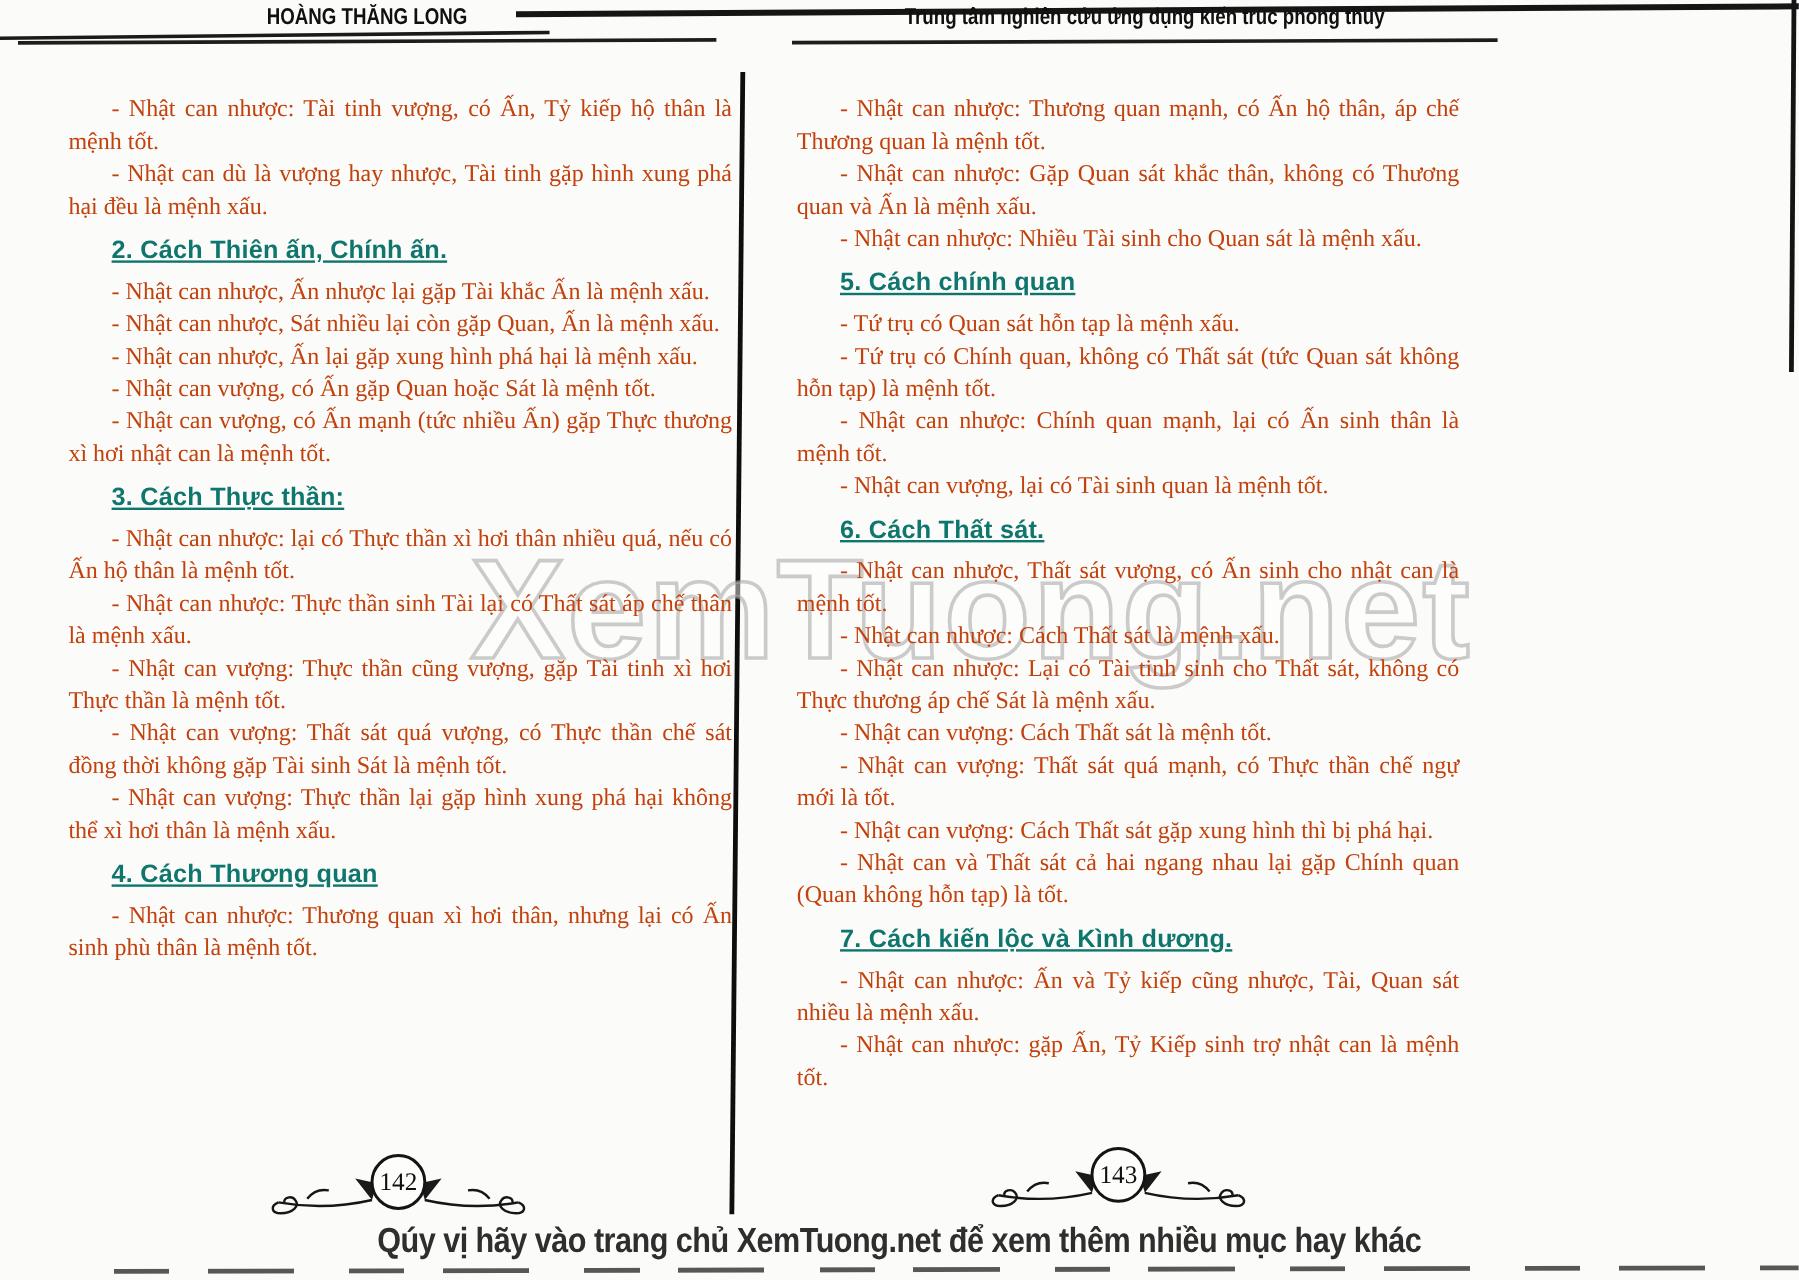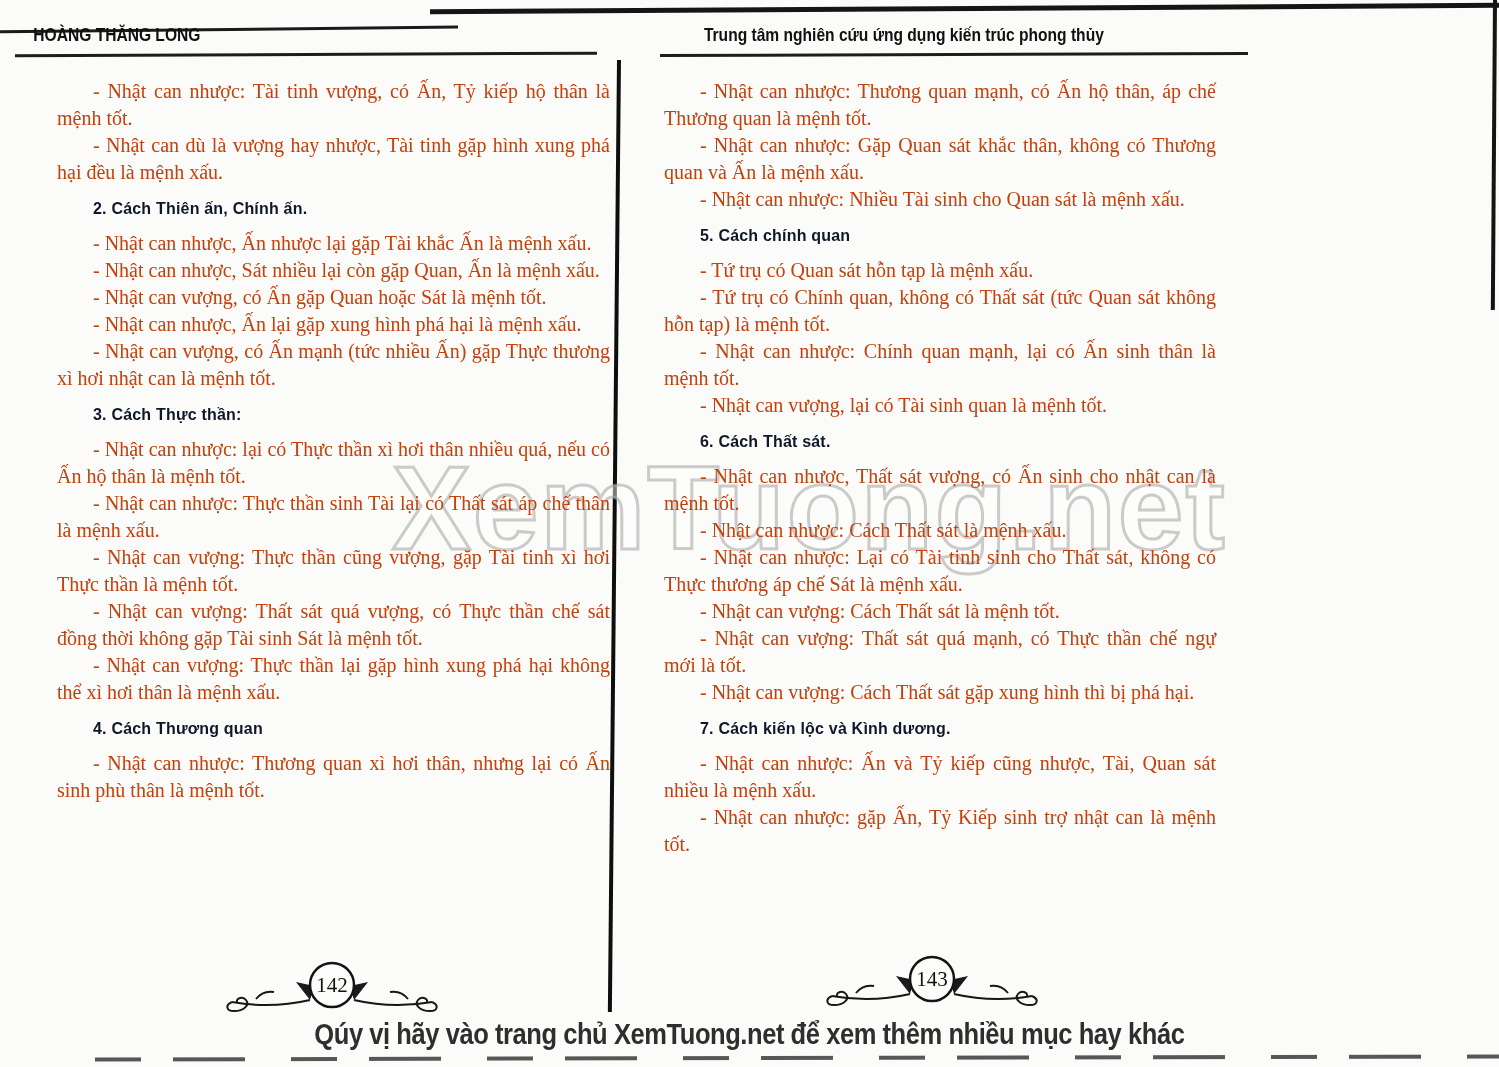--- a/index.html
+++ b/index.html
@@ -17,21 +17,21 @@
   .scan-top-2 { position:absolute; left:430px; top:6px; width:1090px; height:5px; background:#151515; transform:rotate(-0.35deg); }
   .scan-divider { position:absolute; left:617px; top:60px; width:4px; height:952px; background:#0e0e0e; transform:rotate(0.55deg); transform-origin:top center; }
   .scan-right-edge { position:absolute; left:1493px; top:0; width:4px; height:310px; background:#141414; transform:rotate(0.4deg); transform-origin:top center; }
   .scan-bottom-dashes {
     position:absolute; left:95px; top:1056px; width:1404px; height:4px;
     background:repeating-linear-gradient(90deg,#3a3a3a 0 46px, transparent 46px 78px, #3a3a3a 78px 150px, transparent 150px 196px);
     transform:rotate(-0.12deg); opacity:.85;
   }
 
   
-  .hdr { position:absolute; top:24px; }
+  .hdr { position:absolute; top:4px; text-align:center; }
   .hdr-left  { left:15px;  width:582px; }
   .hdr-right { left:660px; width:588px; }
   .hdr-title {
     display:inline-block;
     font-family:"Liberation Sans", sans-serif;
     font-weight:bold; font-size:19px; color:#101010;
     transform:scaleX(0.82); letter-spacing:0px; white-space:nowrap;
   }
   .hdr-rule { height:3px; background:#1d1d1d; margin-top:7px; }
   .hdr-left  .hdr-rule { transform:rotate(-0.25deg); }
@@ -50,22 +50,22 @@
   
   .page-col { position:absolute; top:78px; z-index:2; }
   .page-col.left  { left:57px;  width:553px; }
   .page-col.right { left:664px; width:552px; }
   .para {
     font-size:20px; line-height:27px; text-align:justify;
     text-indent:36px; color:#c2410c;
   }
   .hd {
     font-family:"Liberation Sans", sans-serif;
-    font-weight:bold; font-size:16px; line-height:30px;
-    color:#0f172a; margin:8px 0 6px 36px; letter-spacing:0.2px;
+    font-weight:bold; font-size:21px; line-height:30px;
+    color:#0f766e; margin:8px 0 6px 36px; letter-spacing:0.2px;text-decoration:underline;
   }
 
   
   .ornament { position:absolute; width:220px; height:62px; z-index:2; }
   .ornament.left  { left:222px; top:958px; }
   .ornament.right { left:822px; top:952px; }
   .orn-num {
     font-family:"Liberation Serif", serif;
     font-size:21px; fill:#101010;
   }
@@ -101,22 +101,22 @@
 </div>
 
 <div class="watermark">XemTuong.net</div>
 
 <div class="page-col left">
   <p class="para">- Nhật can nhược: Tài tinh vượng, có Ấn, Tỷ kiếp hộ thân là mệnh tốt.</p>
   <p class="para">- Nhật can dù là vượng hay nhược, Tài tinh gặp hình xung phá hại đều là mệnh xấu.</p>
   <h3 class="hd">2. Cách Thiên ấn, Chính ấn.</h3>
   <p class="para">- Nhật can nhược, Ấn nhược lại gặp Tài khắc Ấn là mệnh xấu.</p>
   <p class="para">- Nhật can nhược, Sát nhiều lại còn gặp Quan, Ấn là mệnh xấu.</p>
+  <p class="para">- Nhật can nhược, Ấn lại gặp xung hình phá hại là mệnh xấu.</p>
   <p class="para">- Nhật can vượng, có Ấn gặp Quan hoặc Sát là mệnh tốt.</p>
-  <p class="para">- Nhật can nhược, Ấn lại gặp xung hình phá hại là mệnh xấu.</p>
   <p class="para">- Nhật can vượng, có Ấn mạnh (tức nhiều Ấn) gặp Thực thương xì hơi nhật can là mệnh tốt.</p>
   <h3 class="hd">3. Cách Thực thần:</h3>
   <p class="para">- Nhật can nhược: lại có Thực thần xì hơi thân nhiều quá, nếu có Ấn hộ thân là mệnh tốt.</p>
   <p class="para">- Nhật can nhược: Thực thần sinh Tài lại có Thất sát áp chế thân là mệnh xấu.</p>
   <p class="para">- Nhật can vượng: Thực thần cũng vượng, gặp Tài tinh xì hơi Thực thần là mệnh tốt.</p>
   <p class="para">- Nhật can vượng: Thất sát quá vượng, có Thực thần chế sát đồng thời không gặp Tài sinh Sát là mệnh tốt.</p>
   <p class="para">- Nhật can vượng: Thực thần lại gặp hình xung phá hại không thể xì hơi thân là mệnh xấu.</p>
   <h3 class="hd">4. Cách Thương quan</h3>
   <p class="para">- Nhật can nhược: Thương quan xì hơi thân, nhưng lại có Ấn sinh phù thân là mệnh tốt.</p>
 </div>
@@ -130,20 +130,21 @@
   <p class="para">- Tứ trụ có Chính quan, không có Thất sát (tức Quan sát không hỗn tạp) là mệnh tốt.</p>
   <p class="para">- Nhật can nhược: Chính quan mạnh, lại có Ấn sinh thân là mệnh tốt.</p>
   <p class="para">- Nhật can vượng, lại có Tài sinh quan là mệnh tốt.</p>
   <h3 class="hd">6. Cách Thất sát.</h3>
   <p class="para">- Nhật can nhược, Thất sát vượng, có Ấn sinh cho nhật can là mệnh tốt.</p>
   <p class="para">- Nhật can nhược: Cách Thất sát là mệnh xấu.</p>
   <p class="para">- Nhật can nhược: Lại có Tài tinh sinh cho Thất sát, không có Thực thương áp chế Sát là mệnh xấu.</p>
   <p class="para">- Nhật can vượng: Cách Thất sát là mệnh tốt.</p>
   <p class="para">- Nhật can vượng: Thất sát quá mạnh, có Thực thần chế ngự mới là tốt.</p>
   <p class="para">- Nhật can vượng: Cách Thất sát gặp xung hình thì bị phá hại.</p>
+  <p class="para">- Nhật can và Thất sát cả hai ngang nhau lại gặp Chính quan (Quan không hỗn tạp) là tốt.</p>
   <h3 class="hd">7. Cách kiến lộc và Kình dương.</h3>
   <p class="para">- Nhật can nhược: Ấn và Tỷ kiếp cũng nhược, Tài, Quan sát nhiều là mệnh xấu.</p>
   <p class="para">- Nhật can nhược: gặp Ấn, Tỷ Kiếp sinh trợ nhật can là mệnh tốt.</p>
 </div>
 
 <svg class="ornament left" viewBox="0 0 220 62">
   <g fill="none" stroke="#161616" stroke-width="2">
     <path d="M10 44 C 38 49 62 48 88 42"></path>
     <path d="M210 44 C 182 49 158 48 132 42"></path>
     <path d="M10 44 c -7 3 -6 9 2 9 c 10 0 16 -6 12 -11 c -3 -4 -10 -2 -9 2"></path>

